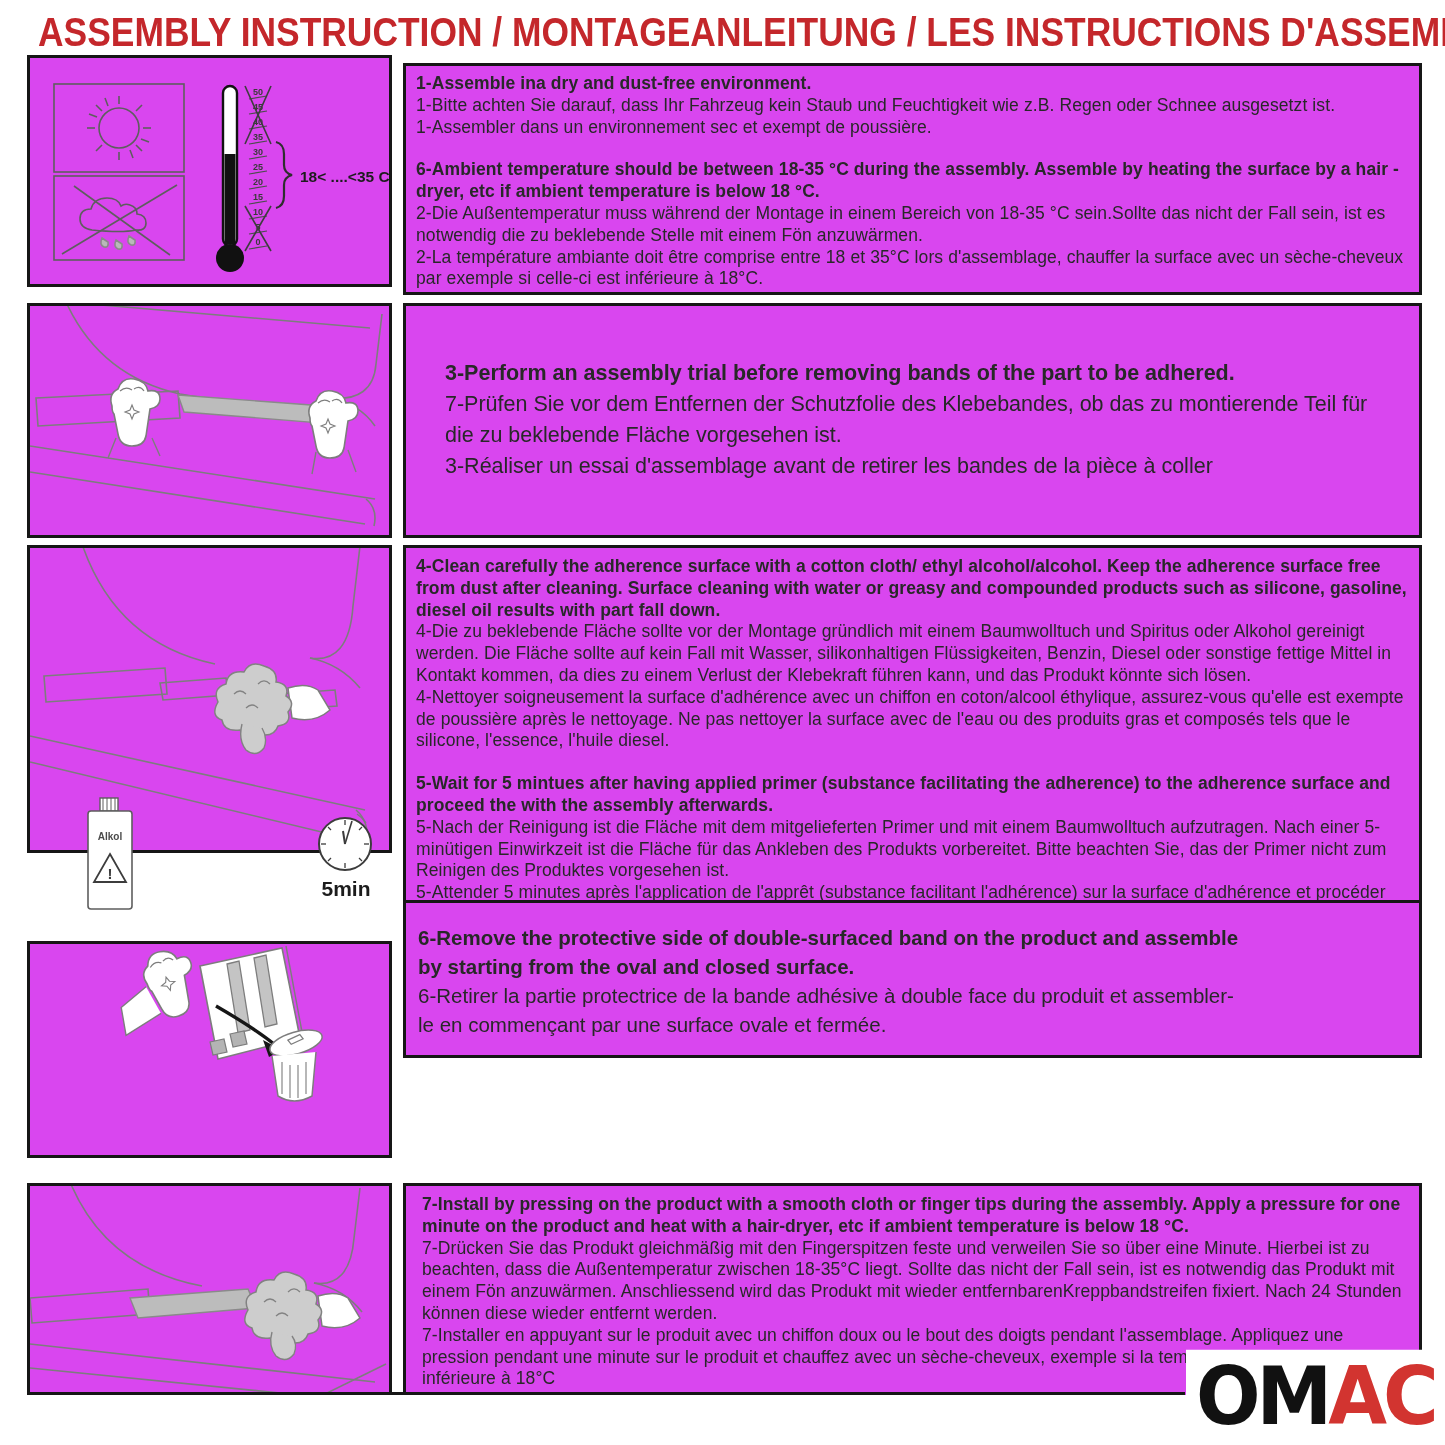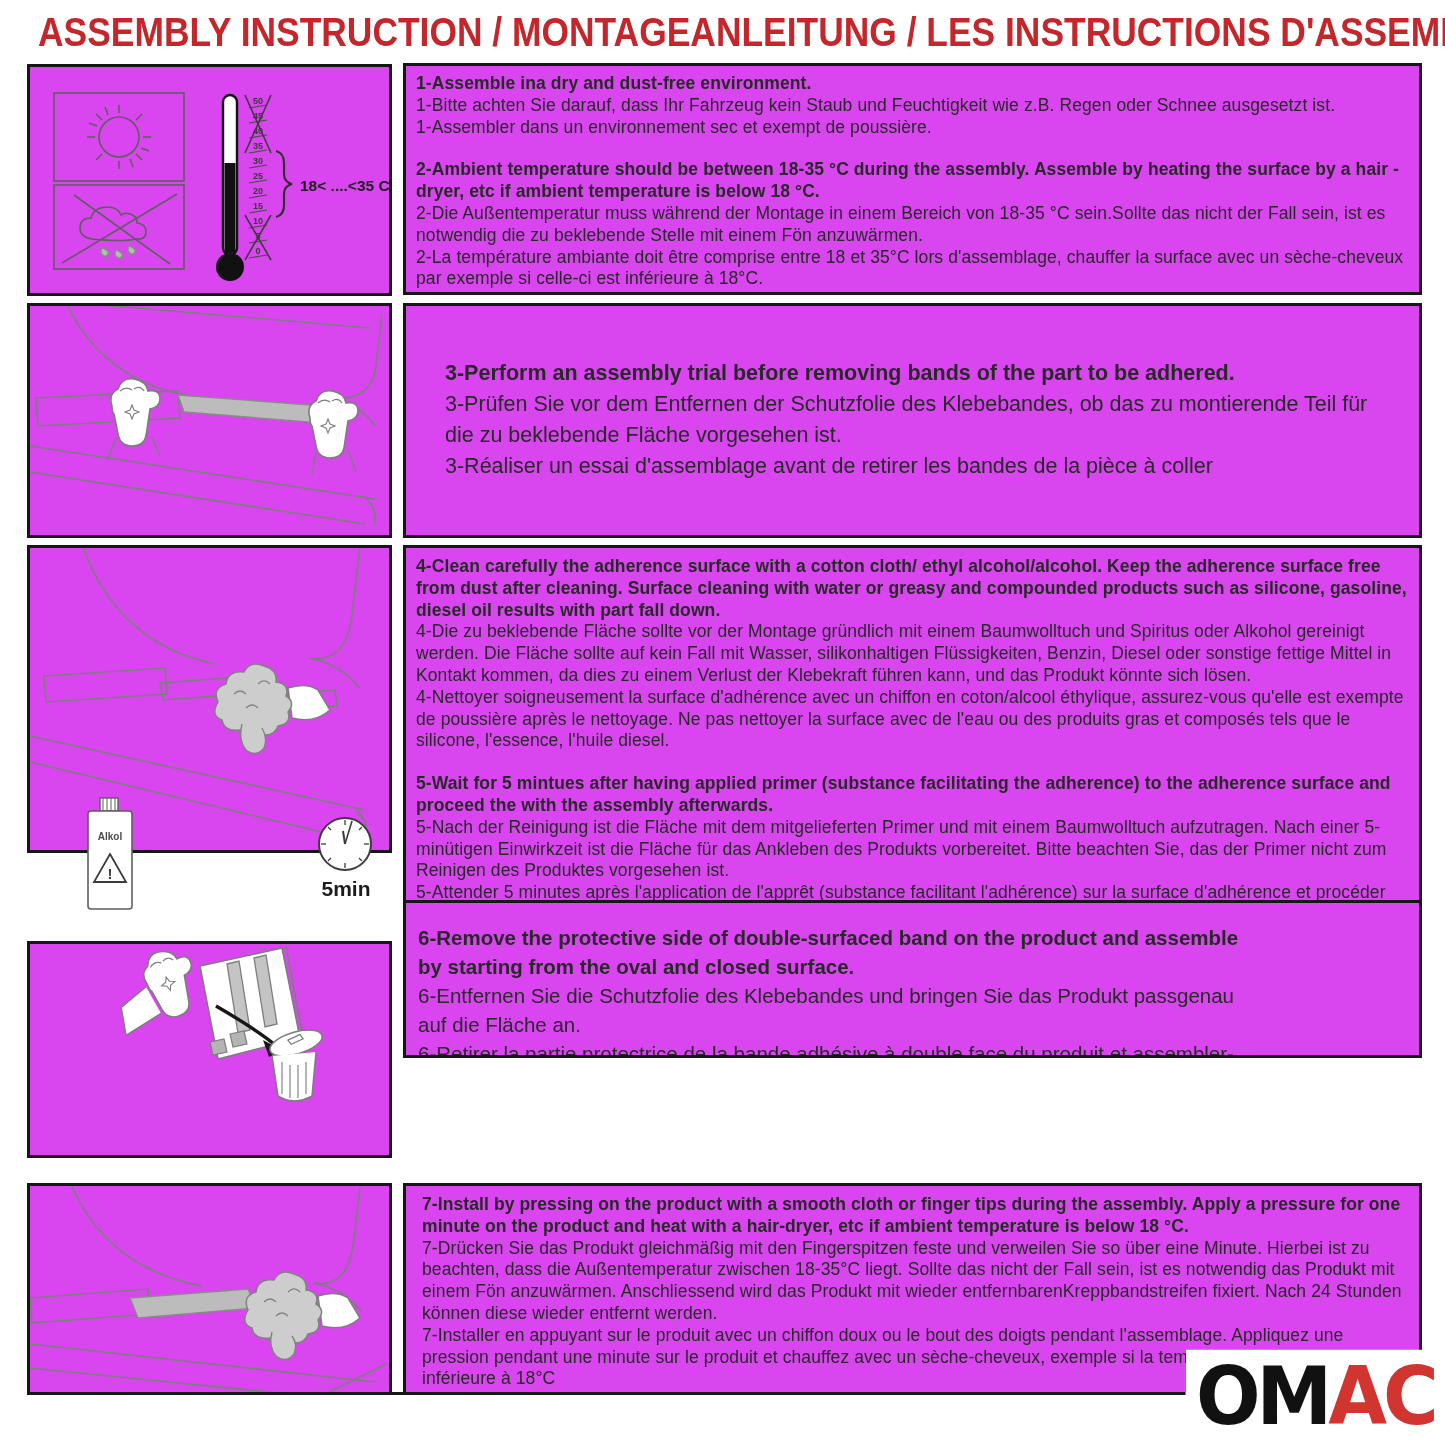--- a/index.html
+++ b/index.html
@@ -29,21 +29,21 @@
   .logo .lk{color:#111;}
   .logo .lr{color:#d23430;}
 </style>
 </head>
 <body>
 
 <div id="page">
 
   <div class="title">ASSEMBLY INSTRUCTION / MONTAGEANLEITUNG / LES INSTRUCTIONS D'ASSEMBLAGE</div>
 
-  <div class="box" style="left:27px;top:64px;width:365px;height:232px;">
+  <div class="box" style="left:27px;top:55px;width:365px;height:232px;">
     <svg width="359" height="226" viewBox="0 0 359 226">
       <g stroke="#5e5e5e" stroke-width="1.6" fill="none">
         <rect x="24" y="26" width="130" height="88"></rect>
         <rect x="24" y="118" width="130" height="84"></rect>
 
         <g>
           <circle cx="89" cy="70" r="20"></circle>
           <g>
             <line x1="89" y1="38" x2="89" y2="46"></line>
               <line x1="89" y1="94" x2="89" y2="102"></line>
@@ -108,21 +108,21 @@
           <line x1="241" y1="148" x2="215" y2="193"></line>
       </g>
       <path d="M246,84 Q254,86 254,96 L254,107 Q254,115 262,117 Q254,119 254,127 L254,138 Q254,148 246,150" fill="none" stroke="#2e2e2e" stroke-width="2.2"></path>
       <text x="270" y="124" font-family="Liberation Sans, sans-serif" font-size="15.5" font-weight="bold" fill="#1c1c1c">18&lt; ....&lt;35 C</text>
     </svg>
   </div>
   <div class="box tbox small pad1" style="left:403px;top:63px;width:1019px;height:232px;">
     <p class="b">1-Assemble ina dry and dust-free environment.</p>
     <p>1-Bitte achten Sie darauf, dass Ihr Fahrzeug kein Staub und Feuchtigkeit wie z.B. Regen oder Schnee ausgesetzt ist.</p>
     <p>1-Assembler dans un environnement sec et exempt de poussière.</p>
-    <p class="b sp">2-Ambient temperature should be between 18-35 °C  during the assembly. Assemble by heating the surface by a hair -dryer, etc if ambient temperature is below 18 °C.</p>
+    <p class="b sp">6-Ambient temperature should be between 18-35 °C  during the assembly. Assemble by heating the surface by a hair -dryer, etc if ambient temperature is below 18 °C.</p>
     <p>2-Die Außentemperatur muss während der Montage in einem Bereich von 18-35 °C  sein.Sollte das nicht der Fall sein, ist es notwendig die zu beklebende Stelle mit einem Fön anzuwärmen.</p>
     <p>2-La température ambiante doit être comprise entre 18 et 35°C lors d'assemblage, chauffer la surface avec un sèche-cheveux par exemple si celle-ci est inférieure à 18°C.</p>
   </div>
 
   <div class="box" style="left:27px;top:303px;width:365px;height:235px;">
     <svg width="359" height="229" viewBox="0 0 359 229">
       <g stroke="#7d7d7d" stroke-width="1.6" fill="none">
         <path d="M36,-4 Q70,70 150,88 Q170,92 195,93"></path>
         <path d="M60,-2 L340,22"></path>
         <path d="M352,8 L346,58 Q343,96 300,92"></path>
@@ -144,21 +144,21 @@
       <g transform="translate(278,88)">
         <path d="M2,24 Q-2,12 8,7 Q12,-5 24,-3 Q36,-1 38,9 Q50,7 50,17 Q50,25 40,27 L36,54 Q34,64 22,64 Q10,64 8,52 L4,32 Q2,30 2,24 Z" fill="#fff" stroke="#7d7d7d" stroke-width="1.6"></path>
         <path d="M10,9 q6,-5 12,-1 M24,7 q6,-4 10,2" fill="none" stroke="#7d7d7d" stroke-width="1.2"></path>
         <path d="M20,25 l2,5 5,2 -5,2 -2,5 -2,-5 -5,-2 5,-2 z" fill="none" stroke="#7d7d7d" stroke-width="1.1"></path>
         <path d="M8,58 L4,80 M40,56 L48,78" fill="none" stroke="#7d7d7d" stroke-width="1.4"></path>
       </g>
     </svg>
   </div>
   <div class="box tbox large pad2" style="left:403px;top:303px;width:1019px;height:235px;">
     <p class="b">3-Perform an assembly trial before removing bands of the part to be adhered.</p>
-    <p>3-Prüfen Sie vor dem Entfernen der Schutzfolie des Klebebandes, ob das zu montierende Teil für die zu beklebende Fläche vorgesehen ist.</p>
+    <p>7-Prüfen Sie vor dem Entfernen der Schutzfolie des Klebebandes, ob das zu montierende Teil für die zu beklebende Fläche vorgesehen ist.</p>
     <p>3-Réaliser un essai d'assemblage avant de retirer les bandes de la pièce à coller</p>
   </div>
 
   <div class="box" style="left:27px;top:545px;width:365px;height:308px;">
     <svg width="359" height="382" viewBox="0 0 359 382">
       <g stroke="#7d7d7d" stroke-width="1.6" fill="none">
         <path d="M52,-4 Q86,95 185,116"></path>
         <path d="M330,-2 L323,58 Q319,116 280,110"></path>
         <path d="M280,110 Q310,116 330,140"></path>
         <path d="M14,128 L135,120 L137,146 L16,154 Z"></path>
@@ -242,21 +242,20 @@
           <ellipse cx="266" cy="99" rx="27" ry="11" fill="#fff" stroke="#7d7d7d" stroke-width="1.5"></ellipse>
           <path d="M259,94 l13,-2 2,5 -13,2 z" fill="none" stroke="#7d7d7d" stroke-width="1.2"></path>
         </g>
         <path d="M242,112 L248,152 Q264,162 282,152 L286,108" fill="#fff" stroke="#7d7d7d" stroke-width="1.5"></path>
         <path d="M252,118 V150 M260,121 V154 M268,121 V154 M276,118 V150" fill="none" stroke="#7d7d7d" stroke-width="1.1"></path>
       </g>
     </svg>
   </div>
   <div class="box tbox med pad4" style="left:403px;top:900px;width:1019px;height:158px;">
     <p class="b">6-Remove the protective side of double-surfaced band on the product and assemble by starting from the oval and closed surface.</p>
-    <p>6-Entfernen Sie die Schutzfolie des Klebebandes und bringen Sie das Produkt passgenau auf die Fläche an.</p>
     <p>6-Retirer la partie protectrice de la bande adhésive à double face du produit et assembler-le en commençant par une surface ovale et fermée.</p>
   </div>
 
   <div class="box" style="left:27px;top:1183px;width:365px;height:212px;">
     <svg width="359" height="206" viewBox="0 0 359 206">
       <g stroke="#7d7d7d" stroke-width="1.6" fill="none">
         <path d="M40,-4 Q76,82 172,100"></path>
         <path d="M330,2 L324,52 Q320,102 284,97"></path>
         <path d="M284,97 Q314,103 332,126"></path>
         <path d="M0,112 L118,103 L120,128 L2,137 Z"></path>

